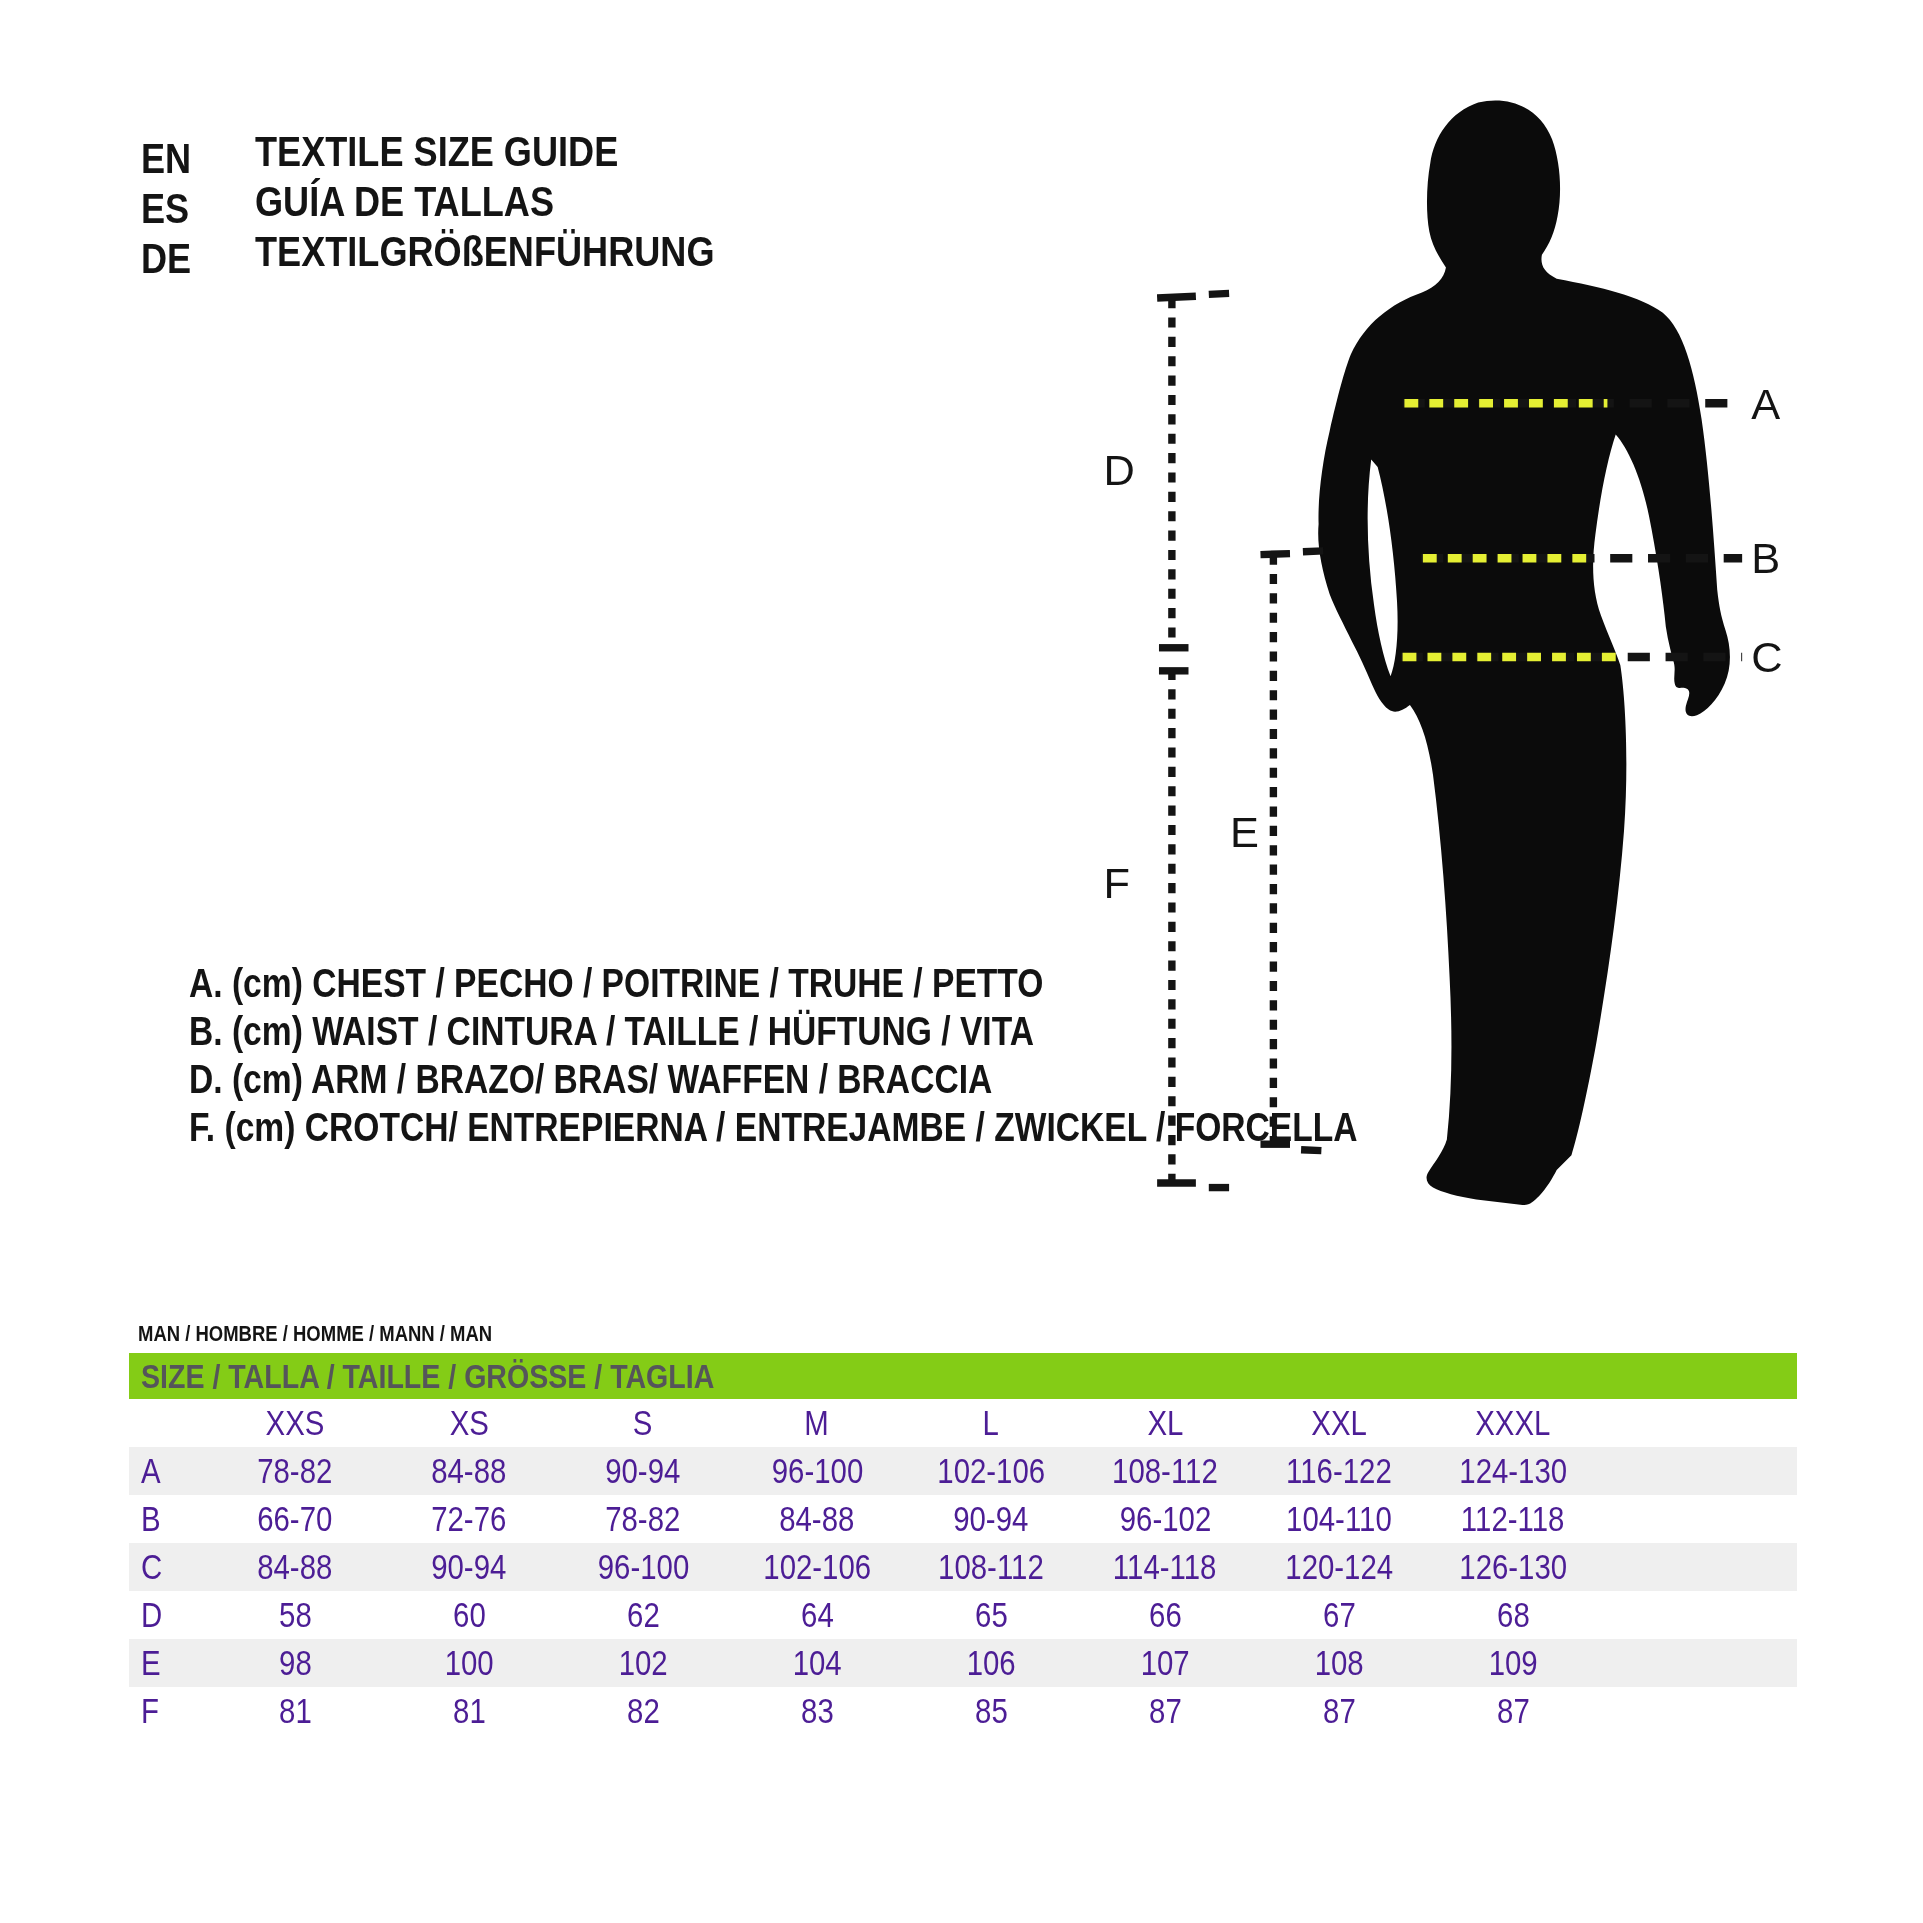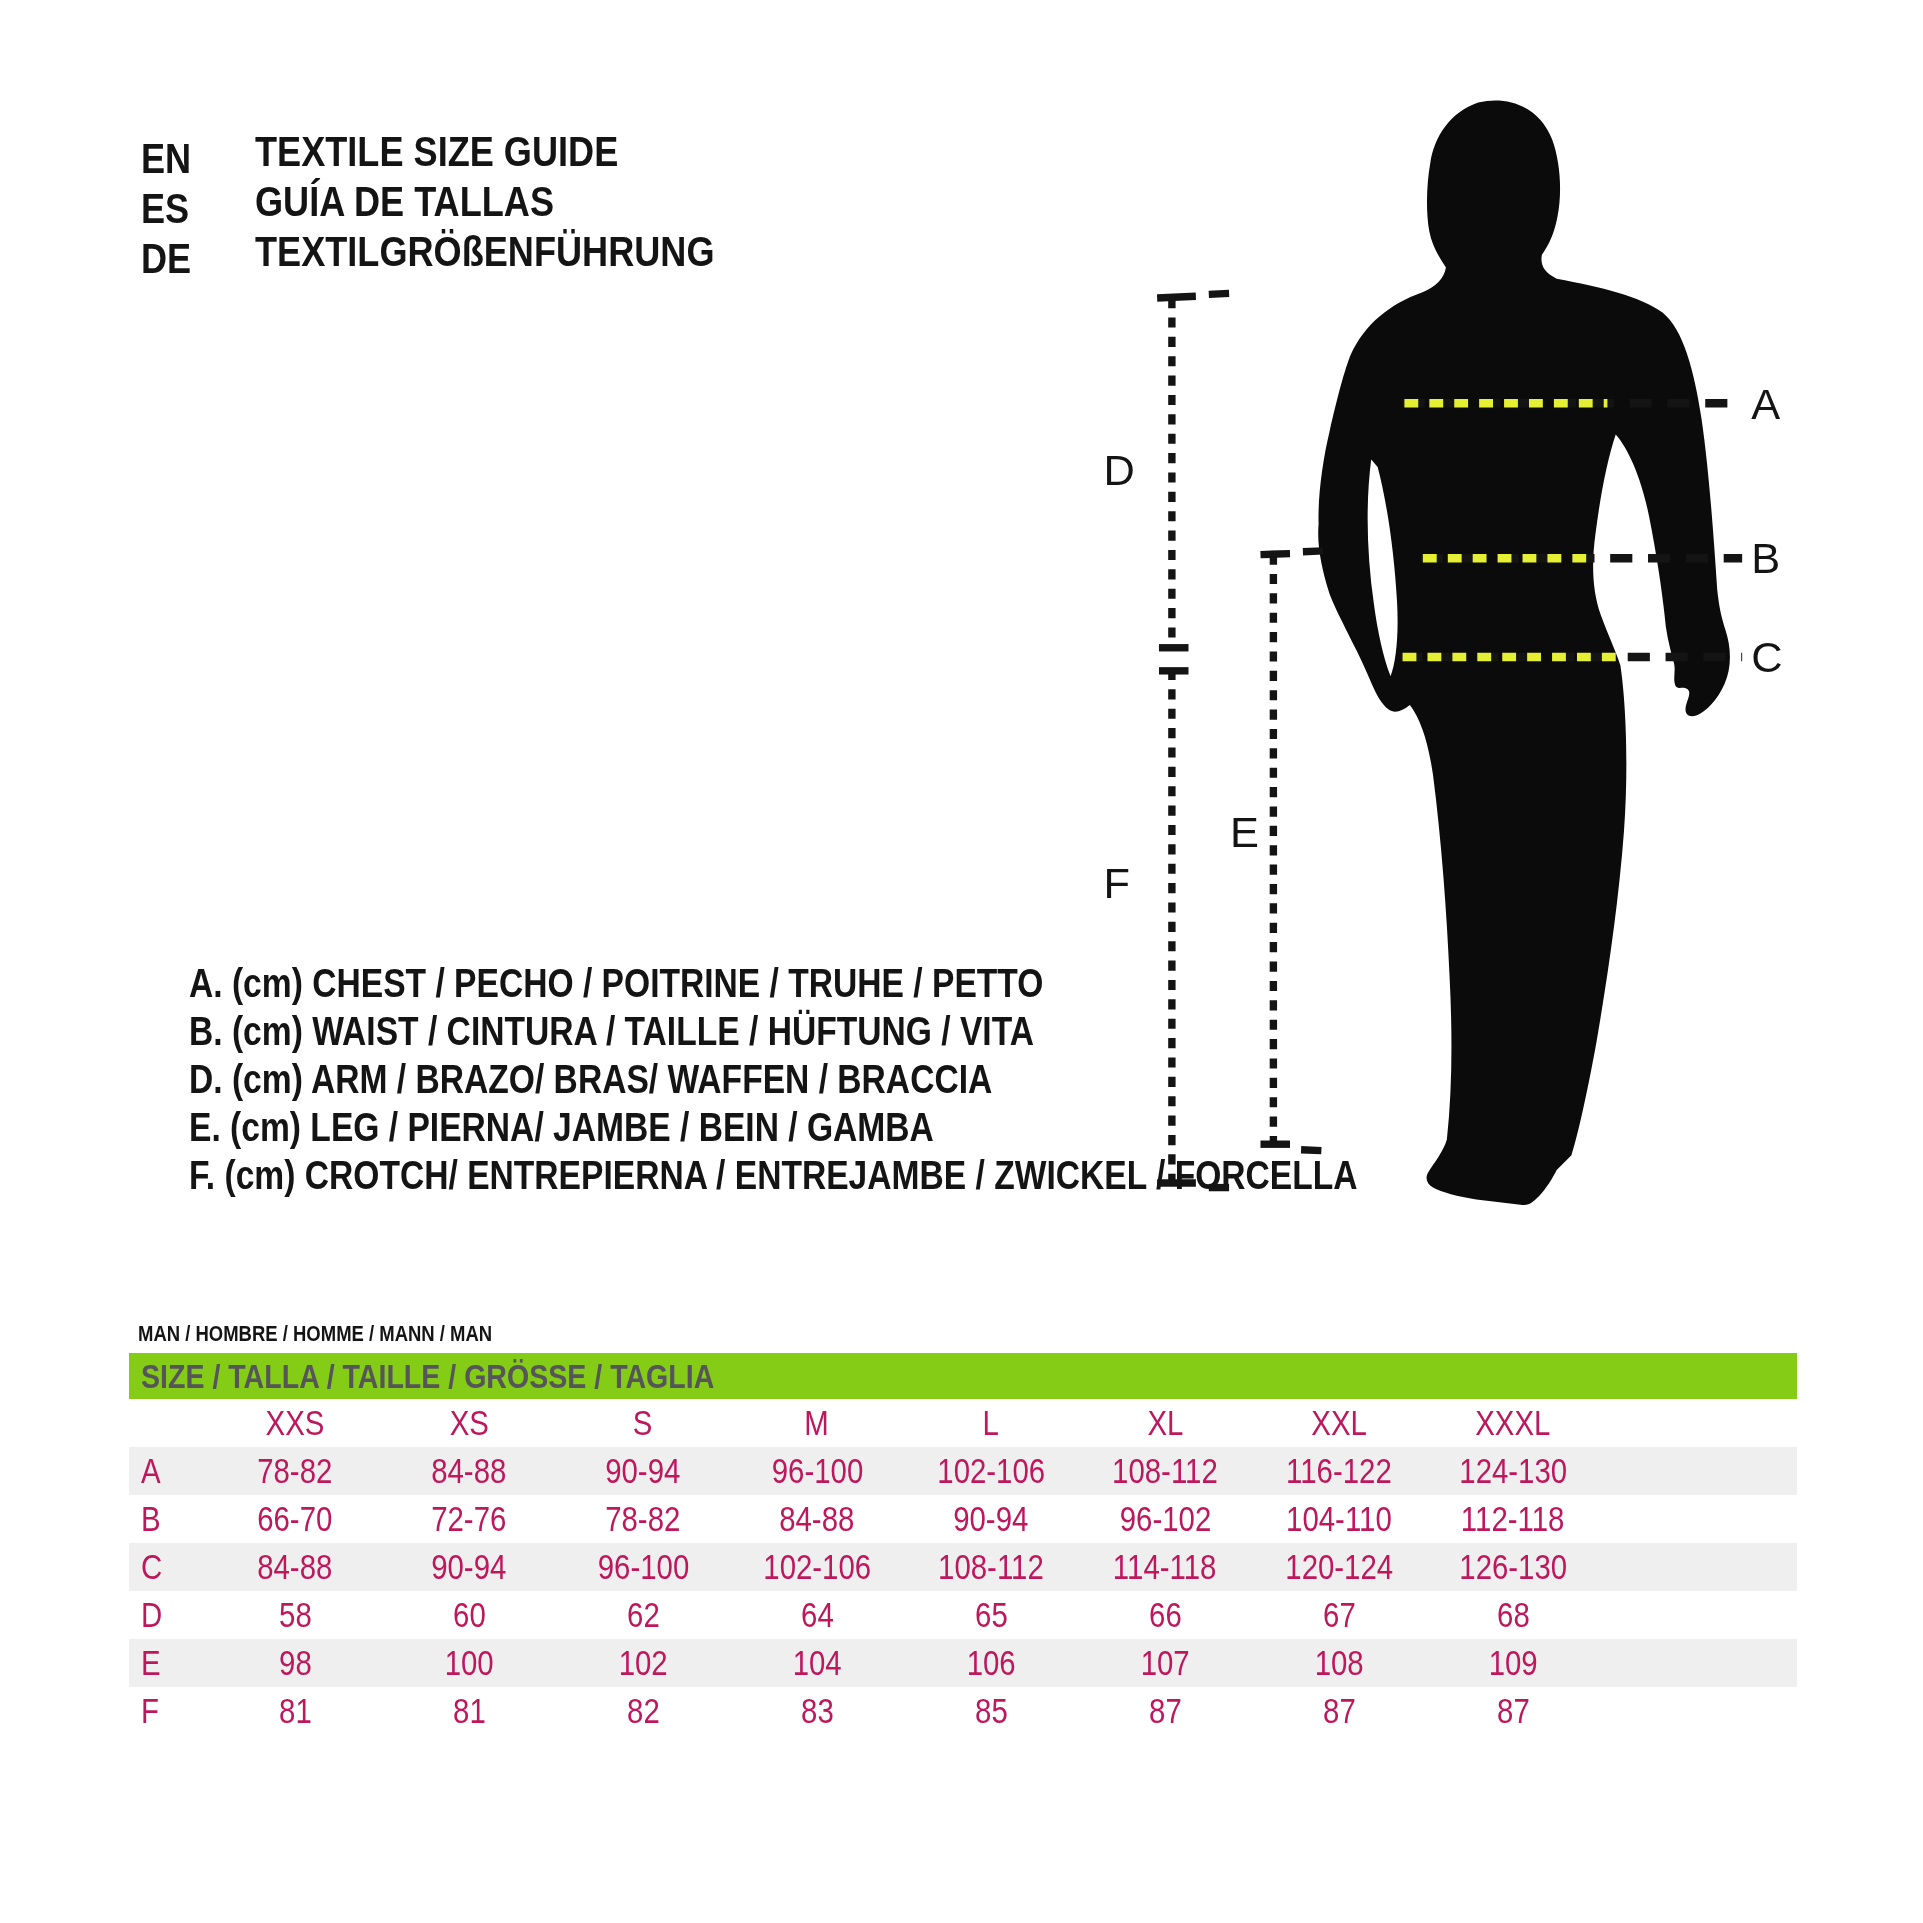--- a/index.html
+++ b/index.html
@@ -31,21 +31,21 @@
 
   
   .category-line{position:absolute; left:138px; top:1277px; height:35px; display:flex; align-items:center;
     font-size:22px; font-weight:700;margin-top:39px;}
 
   
   .size-table{position:absolute; left:129px; top:1353px; width:1668px;}
   .st-bar{height:46px; background:#84cc16; display:flex; align-items:center; padding-left:12px;
     font-size:34px; font-weight:700; color:#55555a; box-sizing:border-box;}
   .st-row{display:grid; grid-template-columns:79px repeat(8,174px) 1fr; height:48px; align-items:center;
-    font-size:35px; font-weight:500; color:#be185d;}
+    font-size:35px; font-weight:500; color:#4c1d95;}
   .st-row.alt{background:#efefef;}
   .st-letter{padding-left:12px; text-align:left;}
   .st-val{text-align:center;}
 </style>
 </head>
 <body>
 
 <div class="page">
 
   <section class="lang-block">
@@ -157,23 +157,20 @@
     <div class="legend-line">
         <span class="cl">A. (cm) CHEST / PECHO / POITRINE / TRUHE / PETTO</span>
       </div>
     <div class="legend-line">
         <span class="cl">B. (cm) WAIST / CINTURA / TAILLE / HÜFTUNG / VITA</span>
       </div>
     <div class="legend-line">
         <span class="cl">D. (cm) ARM / BRAZO/ BRAS/ WAFFEN / BRACCIA</span>
       </div>
     <div class="legend-line">
-        <span class="cl">E. (cm) LEG / PIERNA/ JAMBE / BEIN / GAMBA</span>
-      </div>
-    <div class="legend-line">
         <span class="cl">F. (cm) CROTCH/ ENTREPIERNA / ENTREJAMBE / ZWICKEL / FORCELLA</span>
       </div>
   </section>
 
   <div class="category-line">
     <span class="cl">MAN / HOMBRE / HOMME / MANN / MAN</span>
   </div>
 
   <section class="size-table">
     <div class="st-bar">

